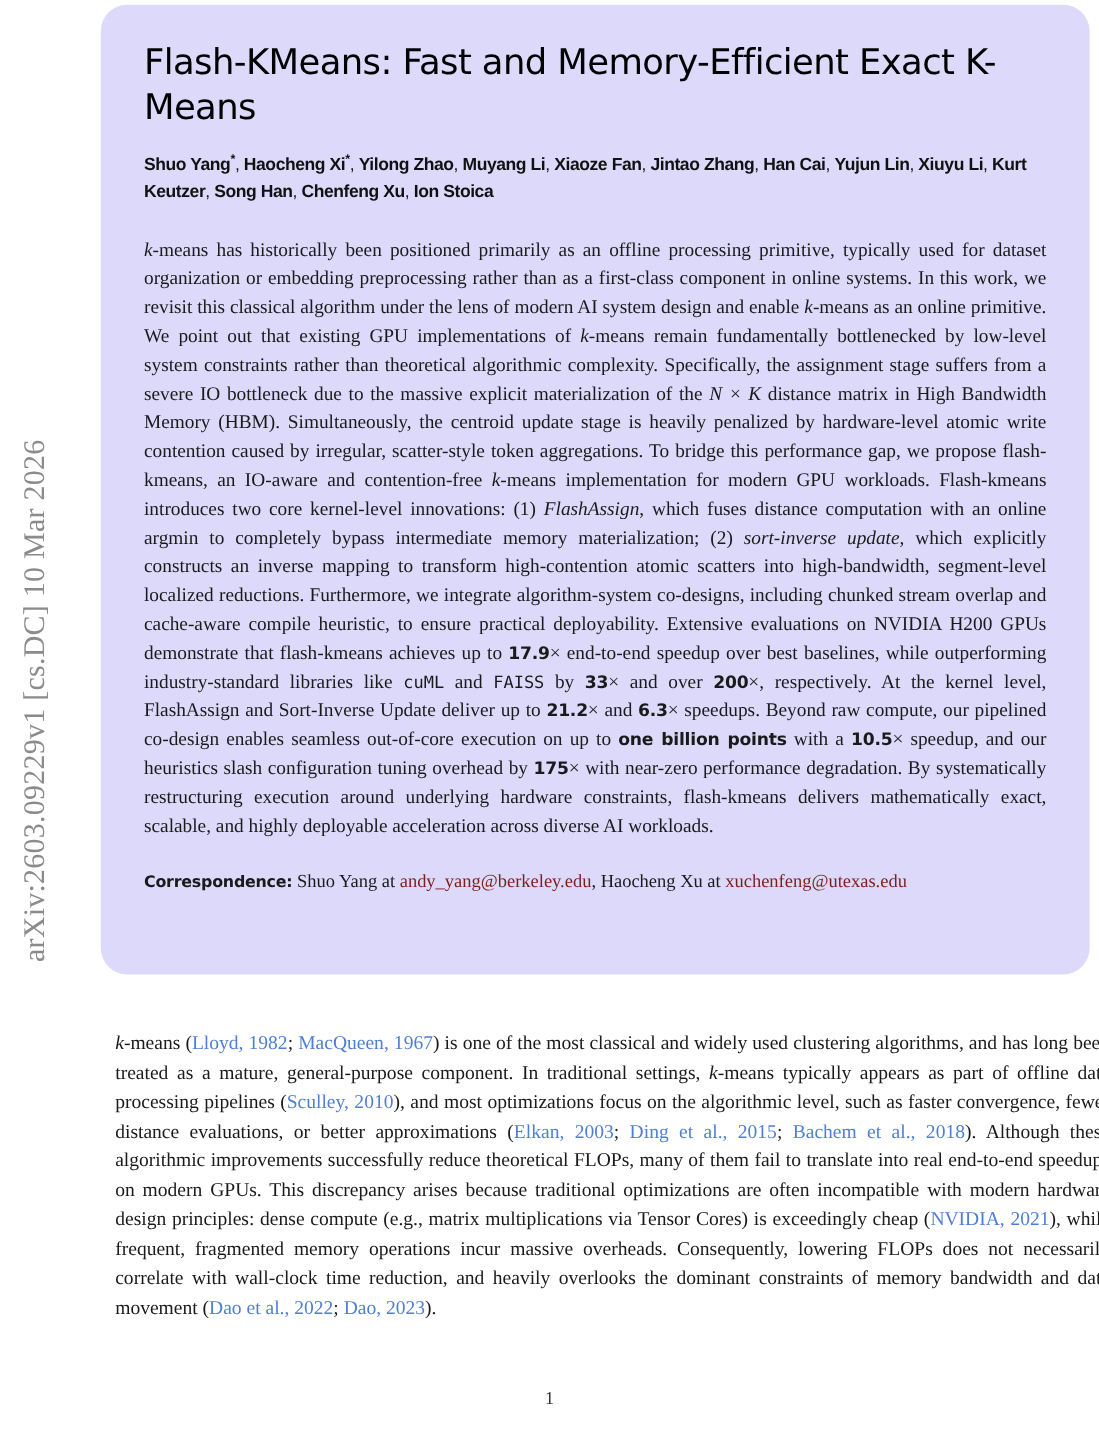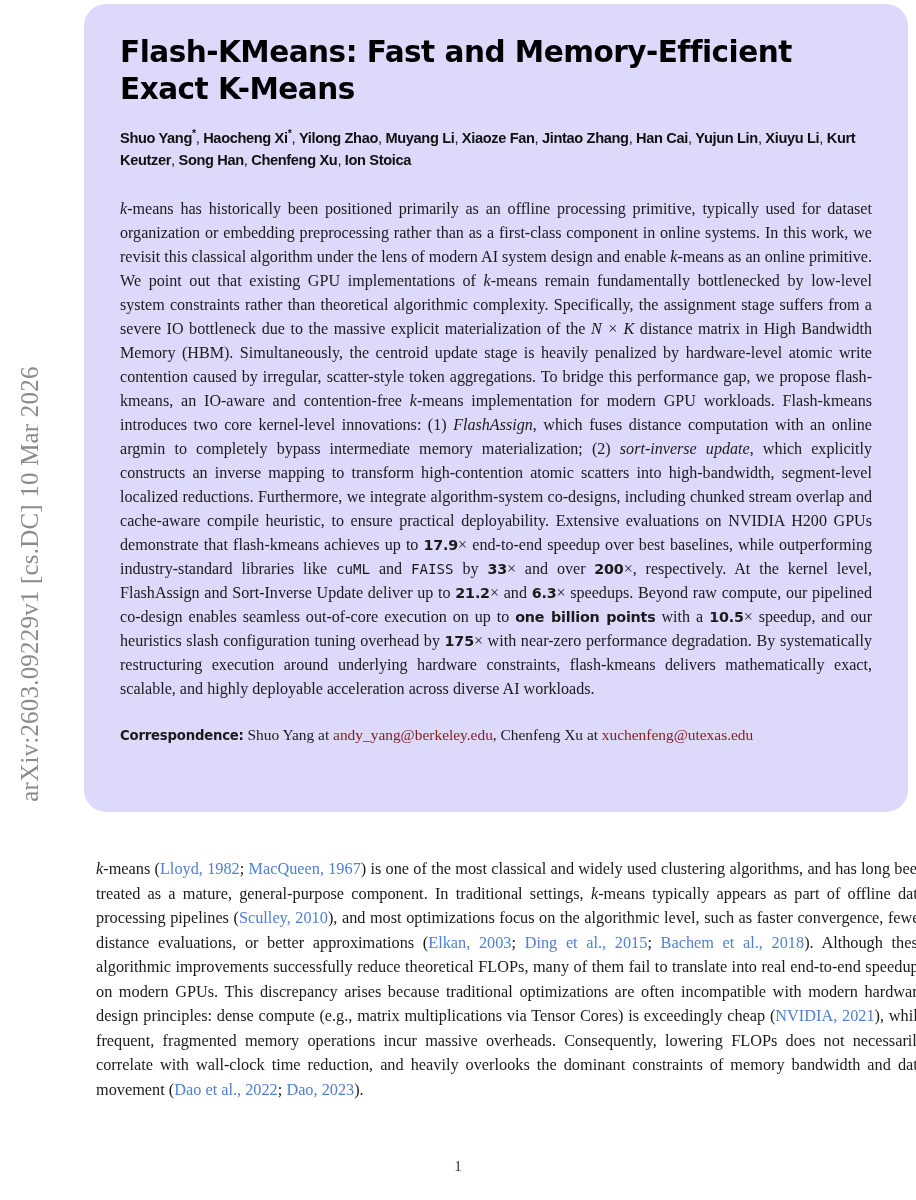--- a/index.html
+++ b/index.html
@@ -48,21 +48,21 @@
     height: 808px;
     background: #dcd9fb;
     border-radius: 22px;
     box-sizing: border-box;
     padding: 30px 36px 0 36px;
   }
 
   #paper-title {
     font-family: "DejaVu Sans", "Liberation Sans", sans-serif;
     font-size: 29.5px;
-    font-weight: bold;
+    font-weight: normal;
     line-height: 1.26;
     letter-spacing: -0.5px;
     color: #000000;
     margin: 0 0 18px 0;
     max-width: 760px;
   }
 
   #author-list {
     font-family: Liberation Sans, sans-serif;
     font-size: 14.6px;
@@ -185,21 +185,21 @@
   <div id="author-list"><span>Shuo Yang</span><sup>*</sup><span class="sep">, </span><span>Haocheng Xi</span><sup>*</sup><span class="sep">, </span><span>Yilong Zhao</span><span class="sep">, </span><span>Muyang Li</span><span class="sep">, </span><span>Xiaoze Fan</span><span class="sep">, </span><span>Jintao Zhang</span><span class="sep">, </span><span>Han Cai</span><span class="sep">, </span><span>Yujun Lin</span><span class="sep">, </span><span>Xiuyu Li</span><span class="sep">, </span><span>Kurt Keutzer</span><span class="sep">, </span><span>Song Han</span><span class="sep">, </span><span>Chenfeng Xu</span><span class="sep">, </span><span>Ion Stoica</span></div>
 
 
   <p id="abstract-body">
     <span class="mathvar">k</span><span>-means has historically been positioned primarily as an offline processing primitive, typically used for dataset organization or embedding preprocessing rather than as a first-class component in online systems. In this work, we revisit this classical algorithm under the lens of modern AI system design and enable </span><span class="mathvar">k</span><span>-means as an online primitive. We point out that existing GPU implementations of </span><span class="mathvar">k</span><span>-means remain fundamentally bottlenecked by low-level system constraints rather than theoretical algorithmic complexity. Specifically, the assignment stage suffers from a severe IO bottleneck due to the massive explicit materialization of the </span><span class="mathvar">N × K</span><span> distance matrix in High Bandwidth Memory (HBM). Simultaneously, the centroid update stage is heavily penalized by hardware-level atomic write contention caused by irregular, scatter-style token aggregations. To bridge this performance gap, we propose flash-kmeans, an IO-aware and contention-free </span><span class="mathvar">k</span><span>-means implementation for modern GPU workloads. Flash-kmeans introduces two core kernel-level innovations: (1) </span><i>FlashAssign</i><span>, which fuses distance computation with an online argmin to completely bypass intermediate memory materialization; (2) </span><i>sort-inverse update</i><span>, which explicitly constructs an inverse mapping to transform high-contention atomic scatters into high-bandwidth, segment-level localized reductions. Furthermore, we integrate algorithm-system co-designs, including chunked stream overlap and cache-aware compile heuristic, to ensure practical deployability. Extensive evaluations on NVIDIA H200 GPUs demonstrate that flash-kmeans achieves up to </span><b>17.9</b><span>× end-to-end speedup over best baselines, while outperforming industry-standard libraries like </span><span class="mono">cuML</span><span> and </span><span class="mono">FAISS</span><span> by </span><b>33</b><span>× and over </span><b>200</b><span>×, respectively. At the kernel level, FlashAssign and Sort-Inverse Update deliver up to </span><b>21.2</b><span>× and </span><b>6.3</b><span>× speedups. Beyond raw compute, our pipelined co-design enables seamless out-of-core execution on up to </span><b>one billion points</b><span> with a </span><b>10.5</b><span>× speedup, and our heuristics slash configuration tuning overhead by </span><b>175</b><span>× with near-zero performance degradation. By systematically restructuring execution around underlying hardware constraints, flash-kmeans delivers mathematically exact, scalable, and highly deployable acceleration across diverse AI workloads.</span>
   </p>
 
   <div id="contact-block">
     <div>
       <span class="lbl">Correspondence:</span>
-      <span>Shuo Yang at </span><a class="link" href="#">andy_yang@berkeley.edu</a><span>, Chenfeng Xu at </span><a class="link" href="#">xuchenfeng@utexas.edu</a>
+      <span>Shuo Yang at </span><a class="link" href="#">andy_yang@berkeley.edu</a><span>, Haocheng Xu at </span><a class="link" href="#">xuchenfeng@utexas.edu</a>
     </div>
   </div>
 </div>
 
 <div id="intro-section">
   <p id="intro-paragraph">
     <span class="mathvar">k</span><span>-means (</span><a class="cite" href="#">Lloyd, 1982</a><span>; </span><a class="cite" href="#">MacQueen, 1967</a><span>) is one of the most classical and widely used clustering algorithms, and has long been treated as a mature, general-purpose component. In traditional settings, </span><span class="mathvar">k</span><span>-means typically appears as part of offline data processing pipelines (</span><a class="cite" href="#">Sculley, 2010</a><span>), and most optimizations focus on the algorithmic level, such as faster convergence, fewer distance evaluations, or better approximations (</span><a class="cite" href="#">Elkan, 2003</a><span>; </span><a class="cite" href="#">Ding et al., 2015</a><span>; </span><a class="cite" href="#">Bachem et al., 2018</a><span>). Although these algorithmic improvements successfully reduce theoretical FLOPs, many of them fail to translate into real end-to-end speedups on modern GPUs. This discrepancy arises because traditional optimizations are often incompatible with modern hardware design principles: dense compute (e.g., matrix multiplications via Tensor Cores) is exceedingly cheap (</span><a class="cite" href="#">NVIDIA, 2021</a><span>), while frequent, fragmented memory operations incur massive overheads. Consequently, lowering FLOPs does not necessarily correlate with wall-clock time reduction, and heavily overlooks the dominant constraints of memory bandwidth and data movement (</span><a class="cite" href="#">Dao et al., 2022</a><span>; </span><a class="cite" href="#">Dao, 2023</a><span>).</span>
   </p>
 </div>
 

